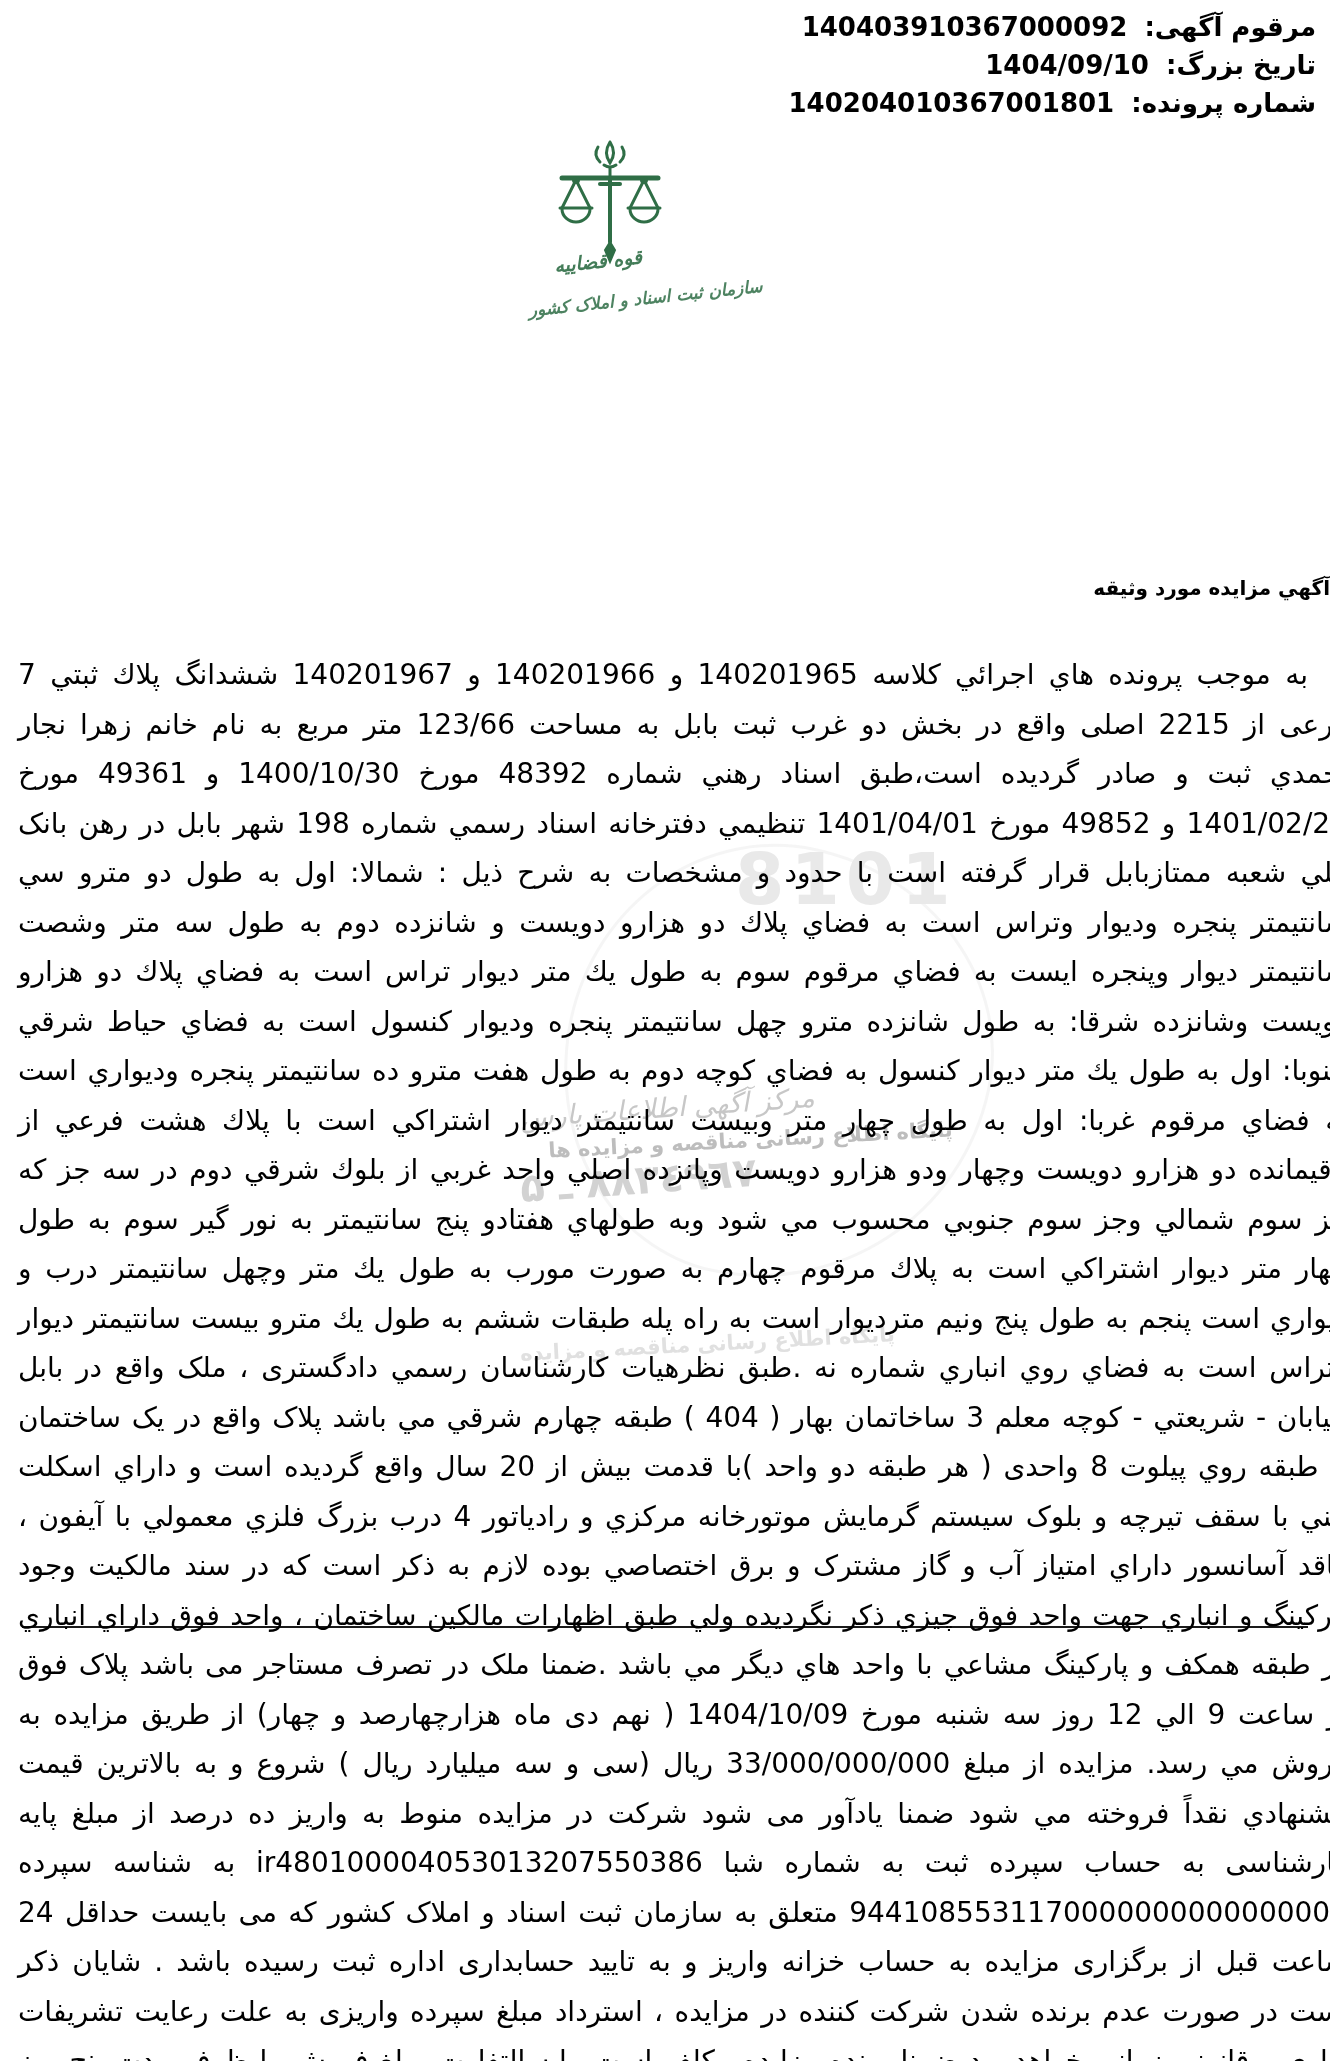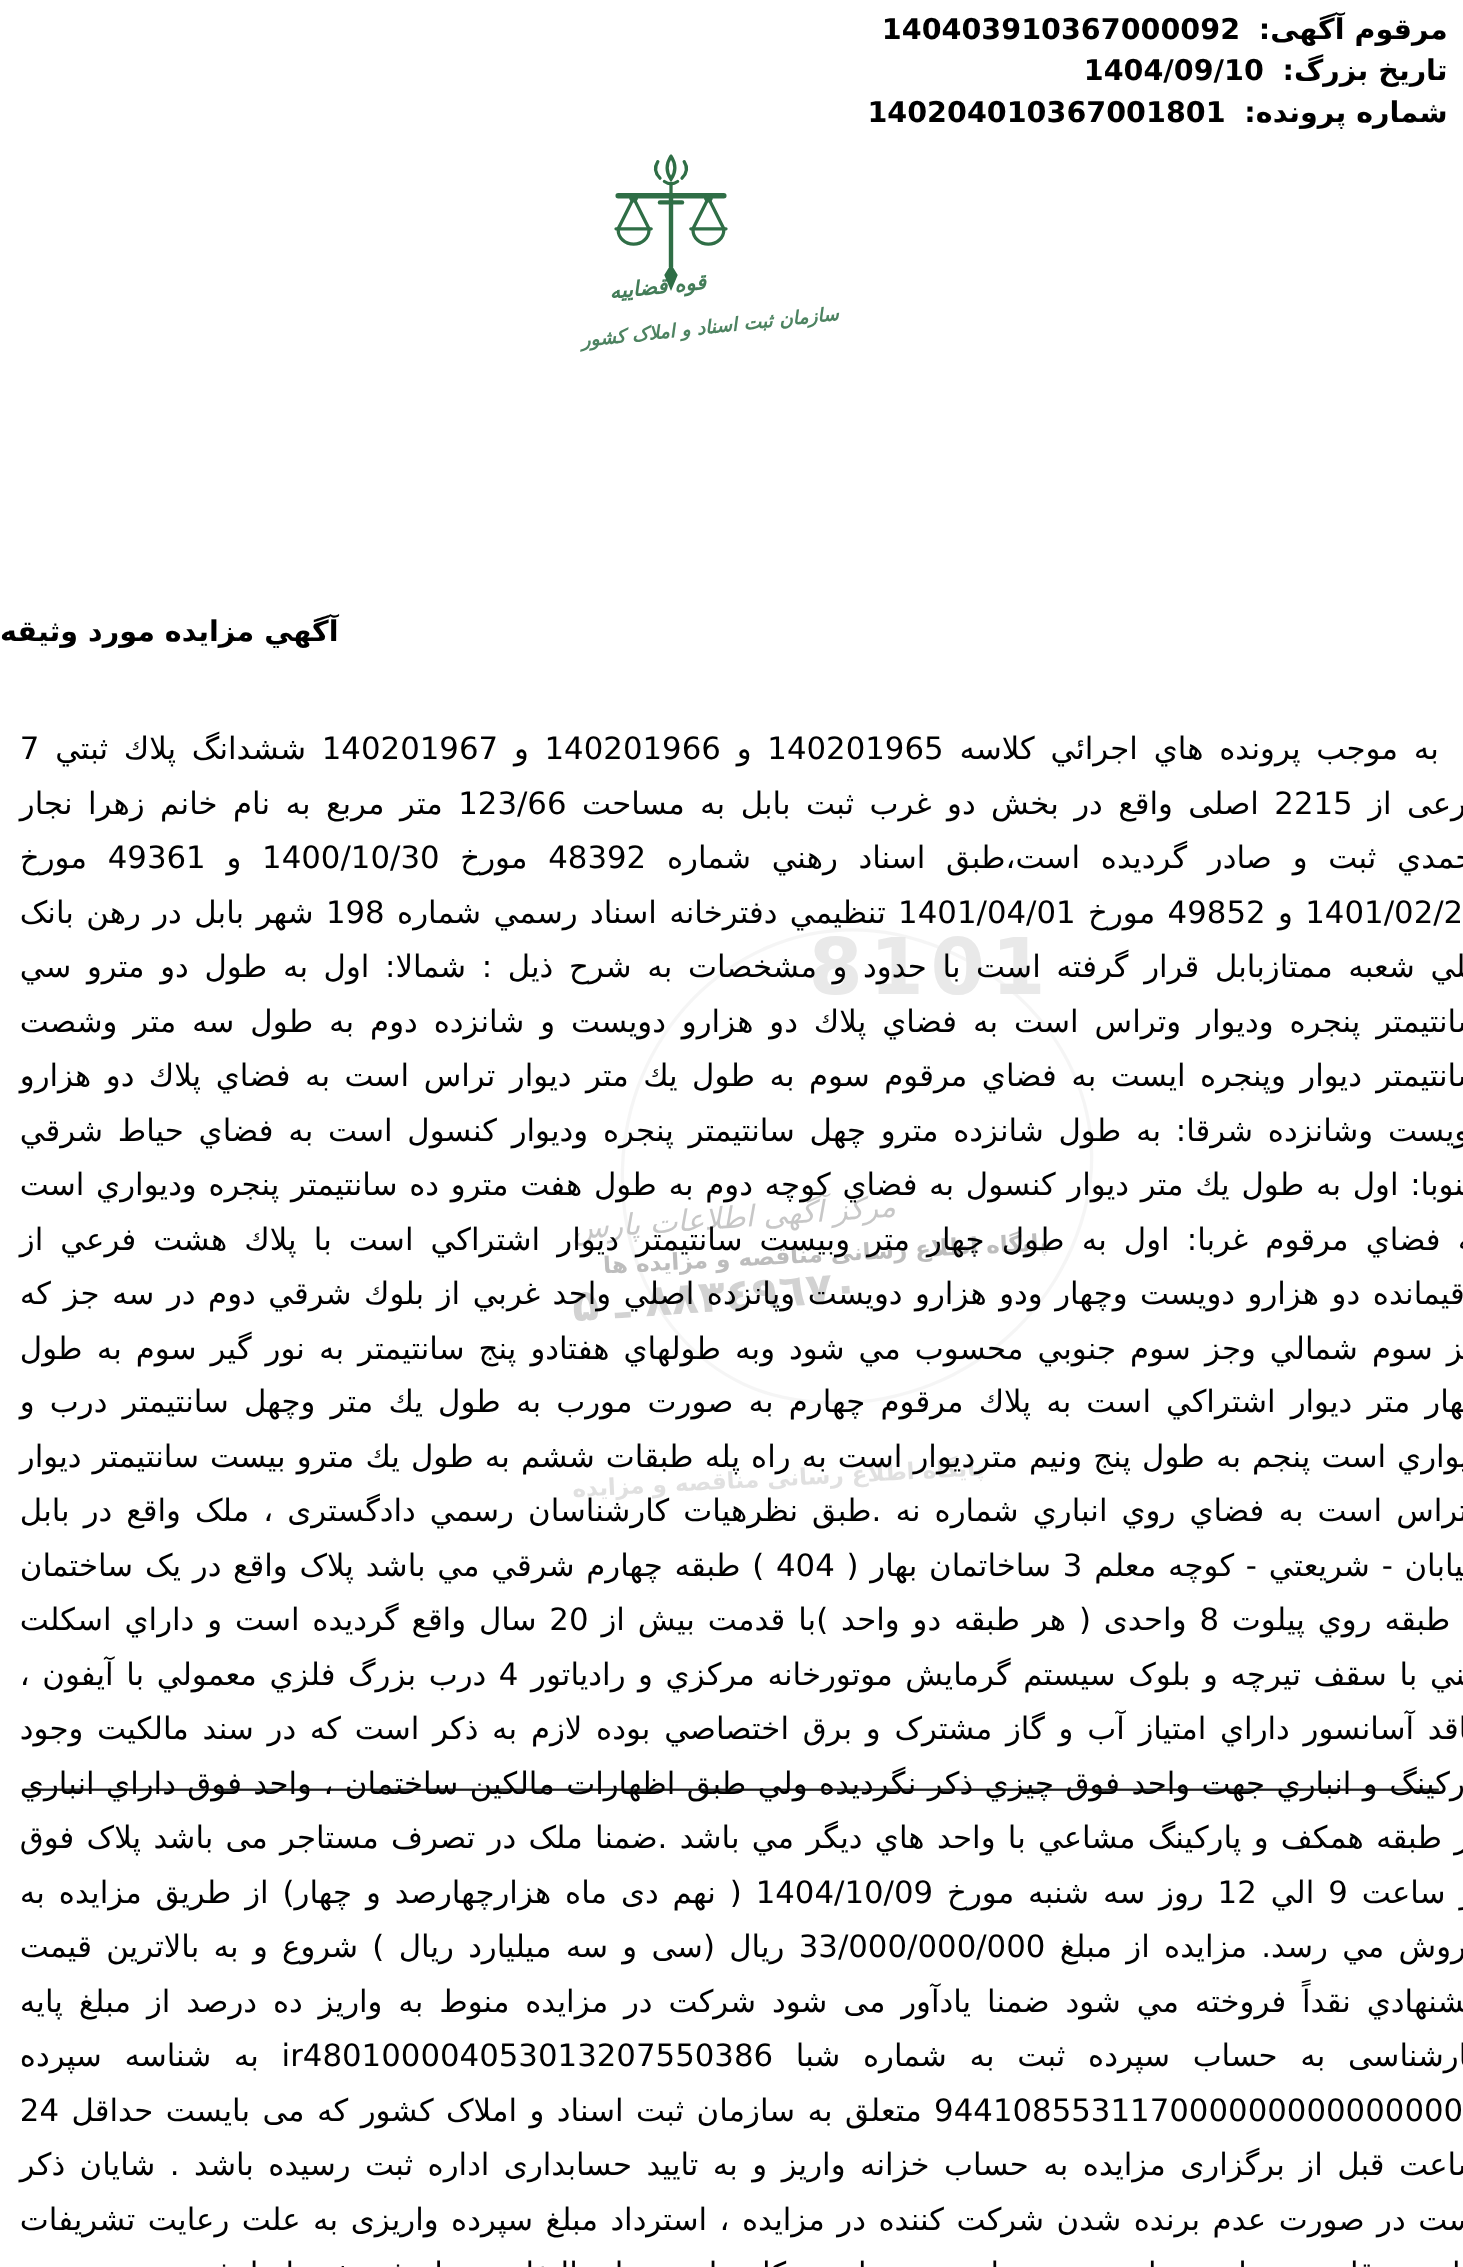--- a/index.html
+++ b/index.html
@@ -23,22 +23,22 @@
   .logo-t1{
     position:absolute;left:14px;top:112px;color:#2f6e46;font-size:19px;
     font-style:italic;font-weight:600;transform:rotate(-6deg);white-space:nowrap;opacity:.9;
   }
   .logo-t2{
     position:absolute;left:-12px;top:150px;color:#2f6e46;font-size:17px;
     font-style:italic;font-weight:600;transform:rotate(-6deg);white-space:nowrap;opacity:.85;
   }
   
   .doc-title{
-    margin:0;position:absolute;top:222px;left:0;width:100%;text-align:left;
-    direction:rtl;font-size:26px;font-weight:700;
+    margin:0;position:absolute;top:238px;left:0;width:100%;text-align:right;
+    direction:rtl;font-size:20px;font-weight:700;
   }
   .body-text{
     position:absolute;top:288px;left:18px;right:18px;margin:0;
     direction:rtl;text-align:justify;font-size:28px;line-height:49.5px;
     text-indent:40px;word-spacing:1px;
   }
   .rule{
     position:absolute;top:1626px;left:22px;right:22px;height:0;
     border-top:2px solid #1a1a1a;
   }

